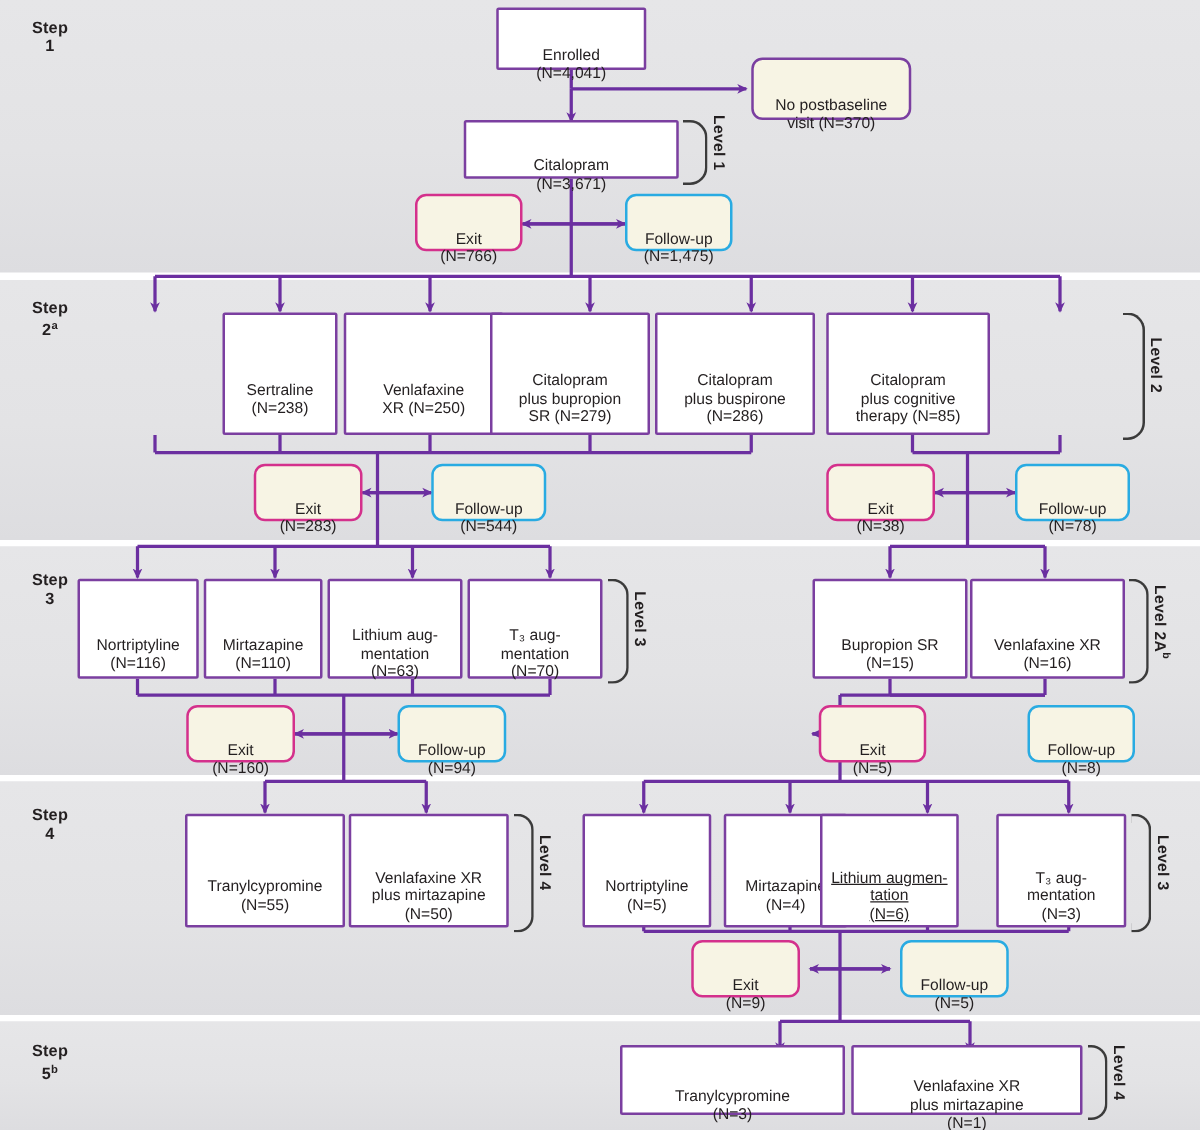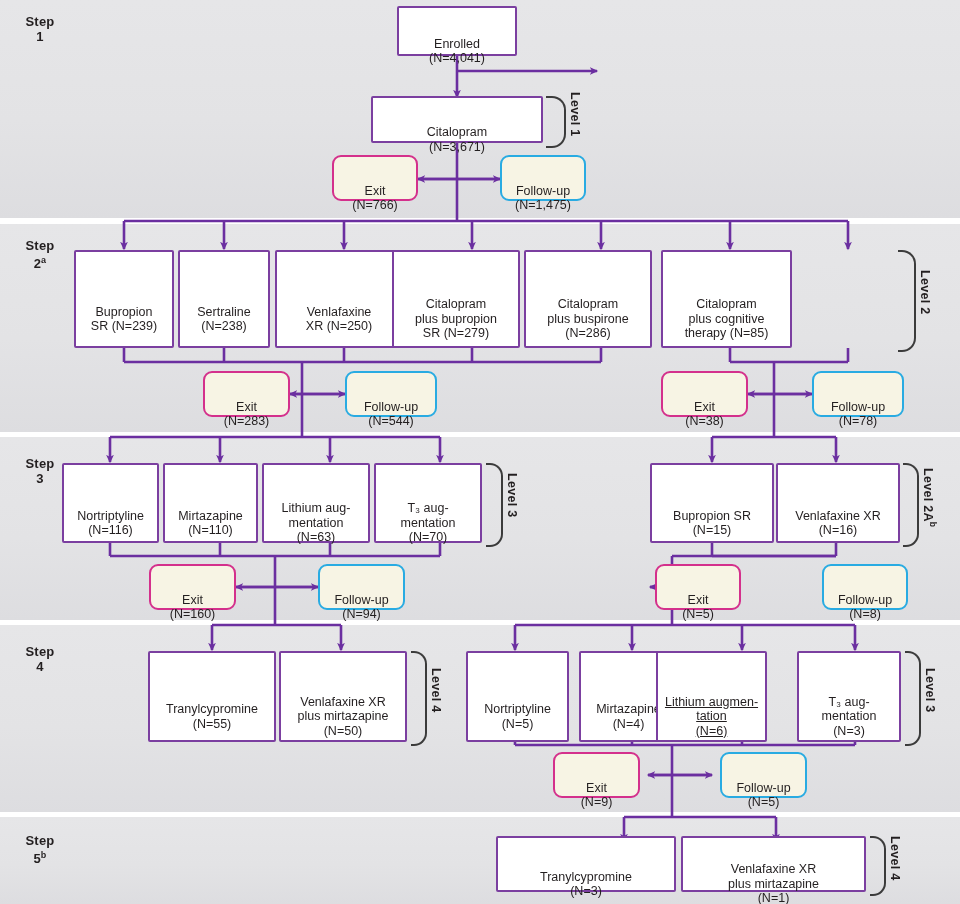--- a/index.html
+++ b/index.html
@@ -175,40 +175,40 @@
   </div>
   <div class="steplabel" style="left:10px;top:833px;width:60px;">
     <span>Step</span><br>
     <span>5</span><sup>b</sup>
   </div>
 
   <div class="node rx" style="left:397px;top:6px;width:120px;height:50px;">
     <span><b style="font-weight:400">Enrolled</b><br><i style="font-style:normal">(N=4,041)</i></span>
   </div>
 
+  <div class="node cream" style="left:601px;top:46px;width:128px;height:50px;">
+    <span><b style="font-weight:400">No postbaseline</b><br><i style="font-style:normal">visit (N=370)</i></span>
+  </div>
 
   <div class="node rx" style="left:371px;top:96px;width:172px;height:47px;">
     <span><b style="font-weight:400">Citalopram</b><br><i style="font-style:normal">(N=3,671)</i></span>
   </div>
 
   <div class="node exit" style="left:332px;top:155px;width:86px;height:46px;">
     <span><b style="font-weight:400">Exit</b><br><i style="font-style:normal">(N=766)</i></span>
   </div>
   <div class="node fup" style="left:500px;top:155px;width:86px;height:46px;">
     <span><b style="font-weight:400">Follow-up</b><br><i style="font-style:normal">(N=1,475)</i></span>
   </div>
 
   <div class="brace" style="left:546px;top:96px;width:18px;height:48px;border:2.4px solid #3b3b3b;border-left:none;border-radius:0 14px 14px 0;"></div>
   <div class="lvl" style="left:568px;top:92px;height:56px;">
     <span>Level 1</span>
   </div>
 
-  <div class="node rx" style="left:74px;top:250px;width:100px;height:98px;">
-    <span><b style="font-weight:400">Bupropion</b><br><i style="font-style:normal">SR (N=239)</i></span>
-  </div>
   <div class="node rx" style="left:178px;top:250px;width:92px;height:98px;">
     <span><b style="font-weight:400">Sertraline</b><br><i style="font-style:normal">(N=238)</i></span>
   </div>
   <div class="node rx" style="left:275px;top:250px;width:128px;height:98px;">
     <span><b style="font-weight:400">Venlafaxine</b><br><i style="font-style:normal">XR (N=250)</i></span>
   </div>
   <div class="node rx" style="left:392px;top:250px;width:128px;height:98px;">
     <span><b style="font-weight:400">Citalopram
 plus bupropion</b><br><i style="font-style:normal">SR (N=279)</i></span>
   </div>

